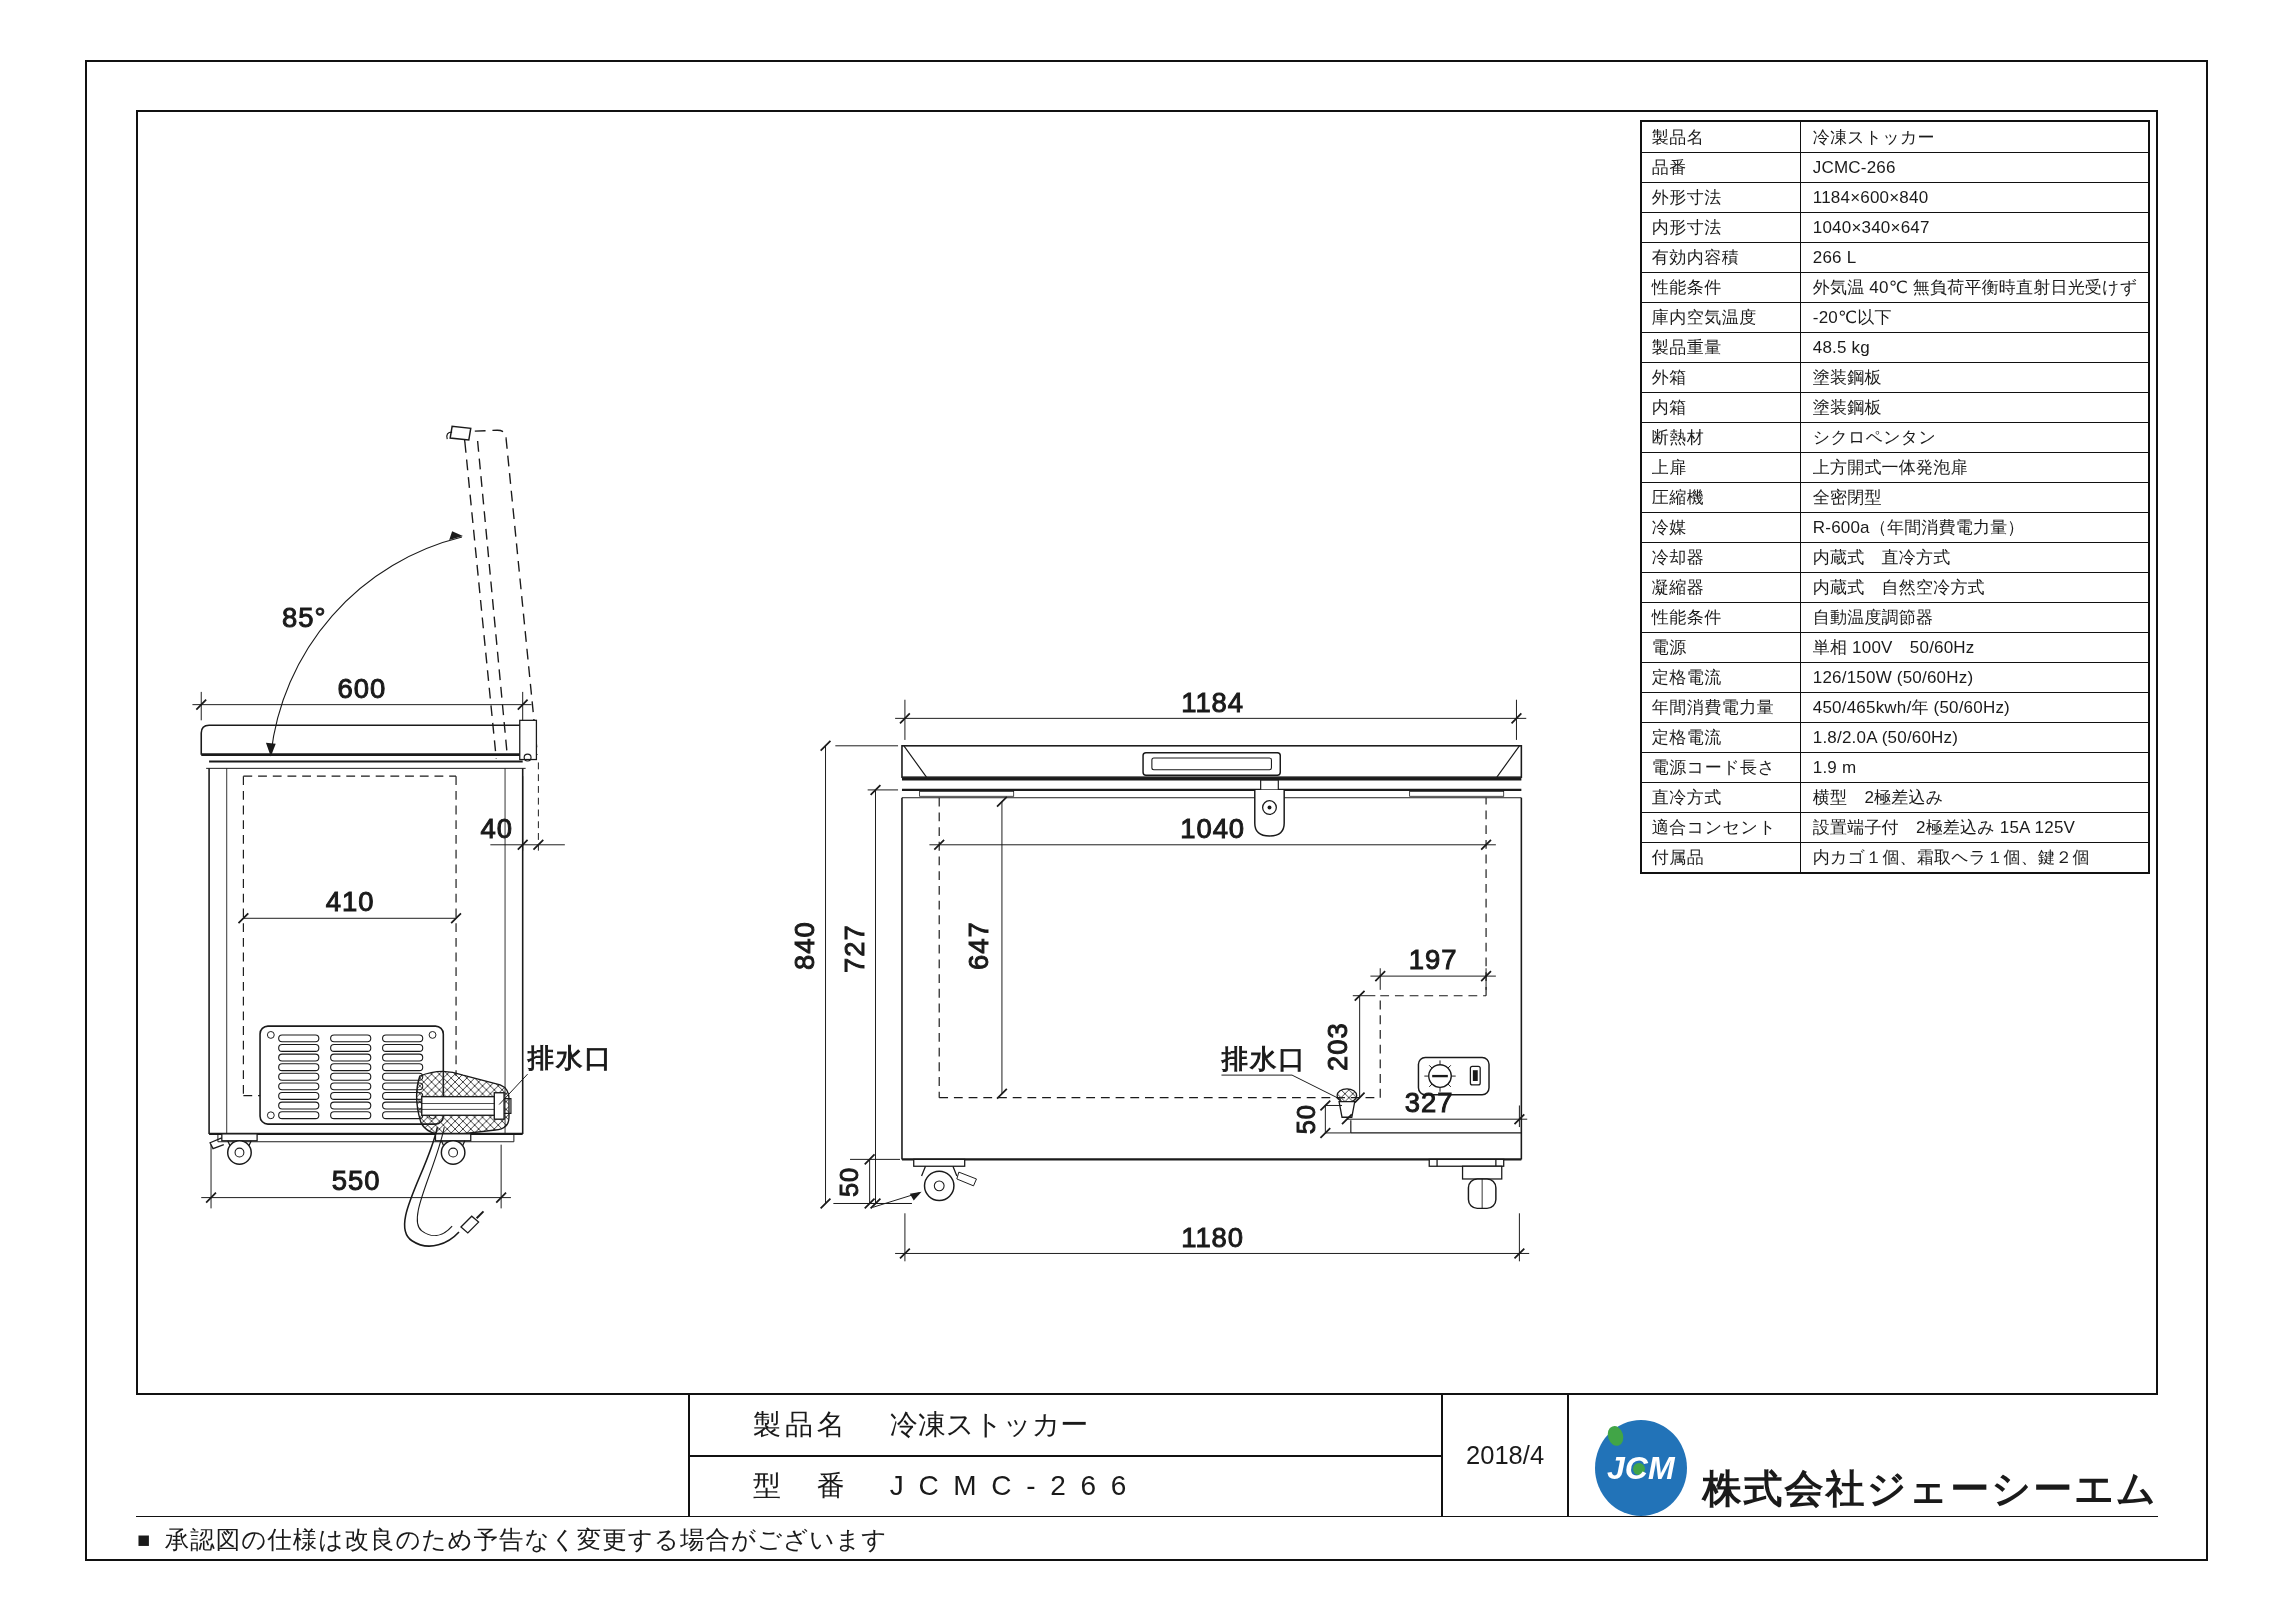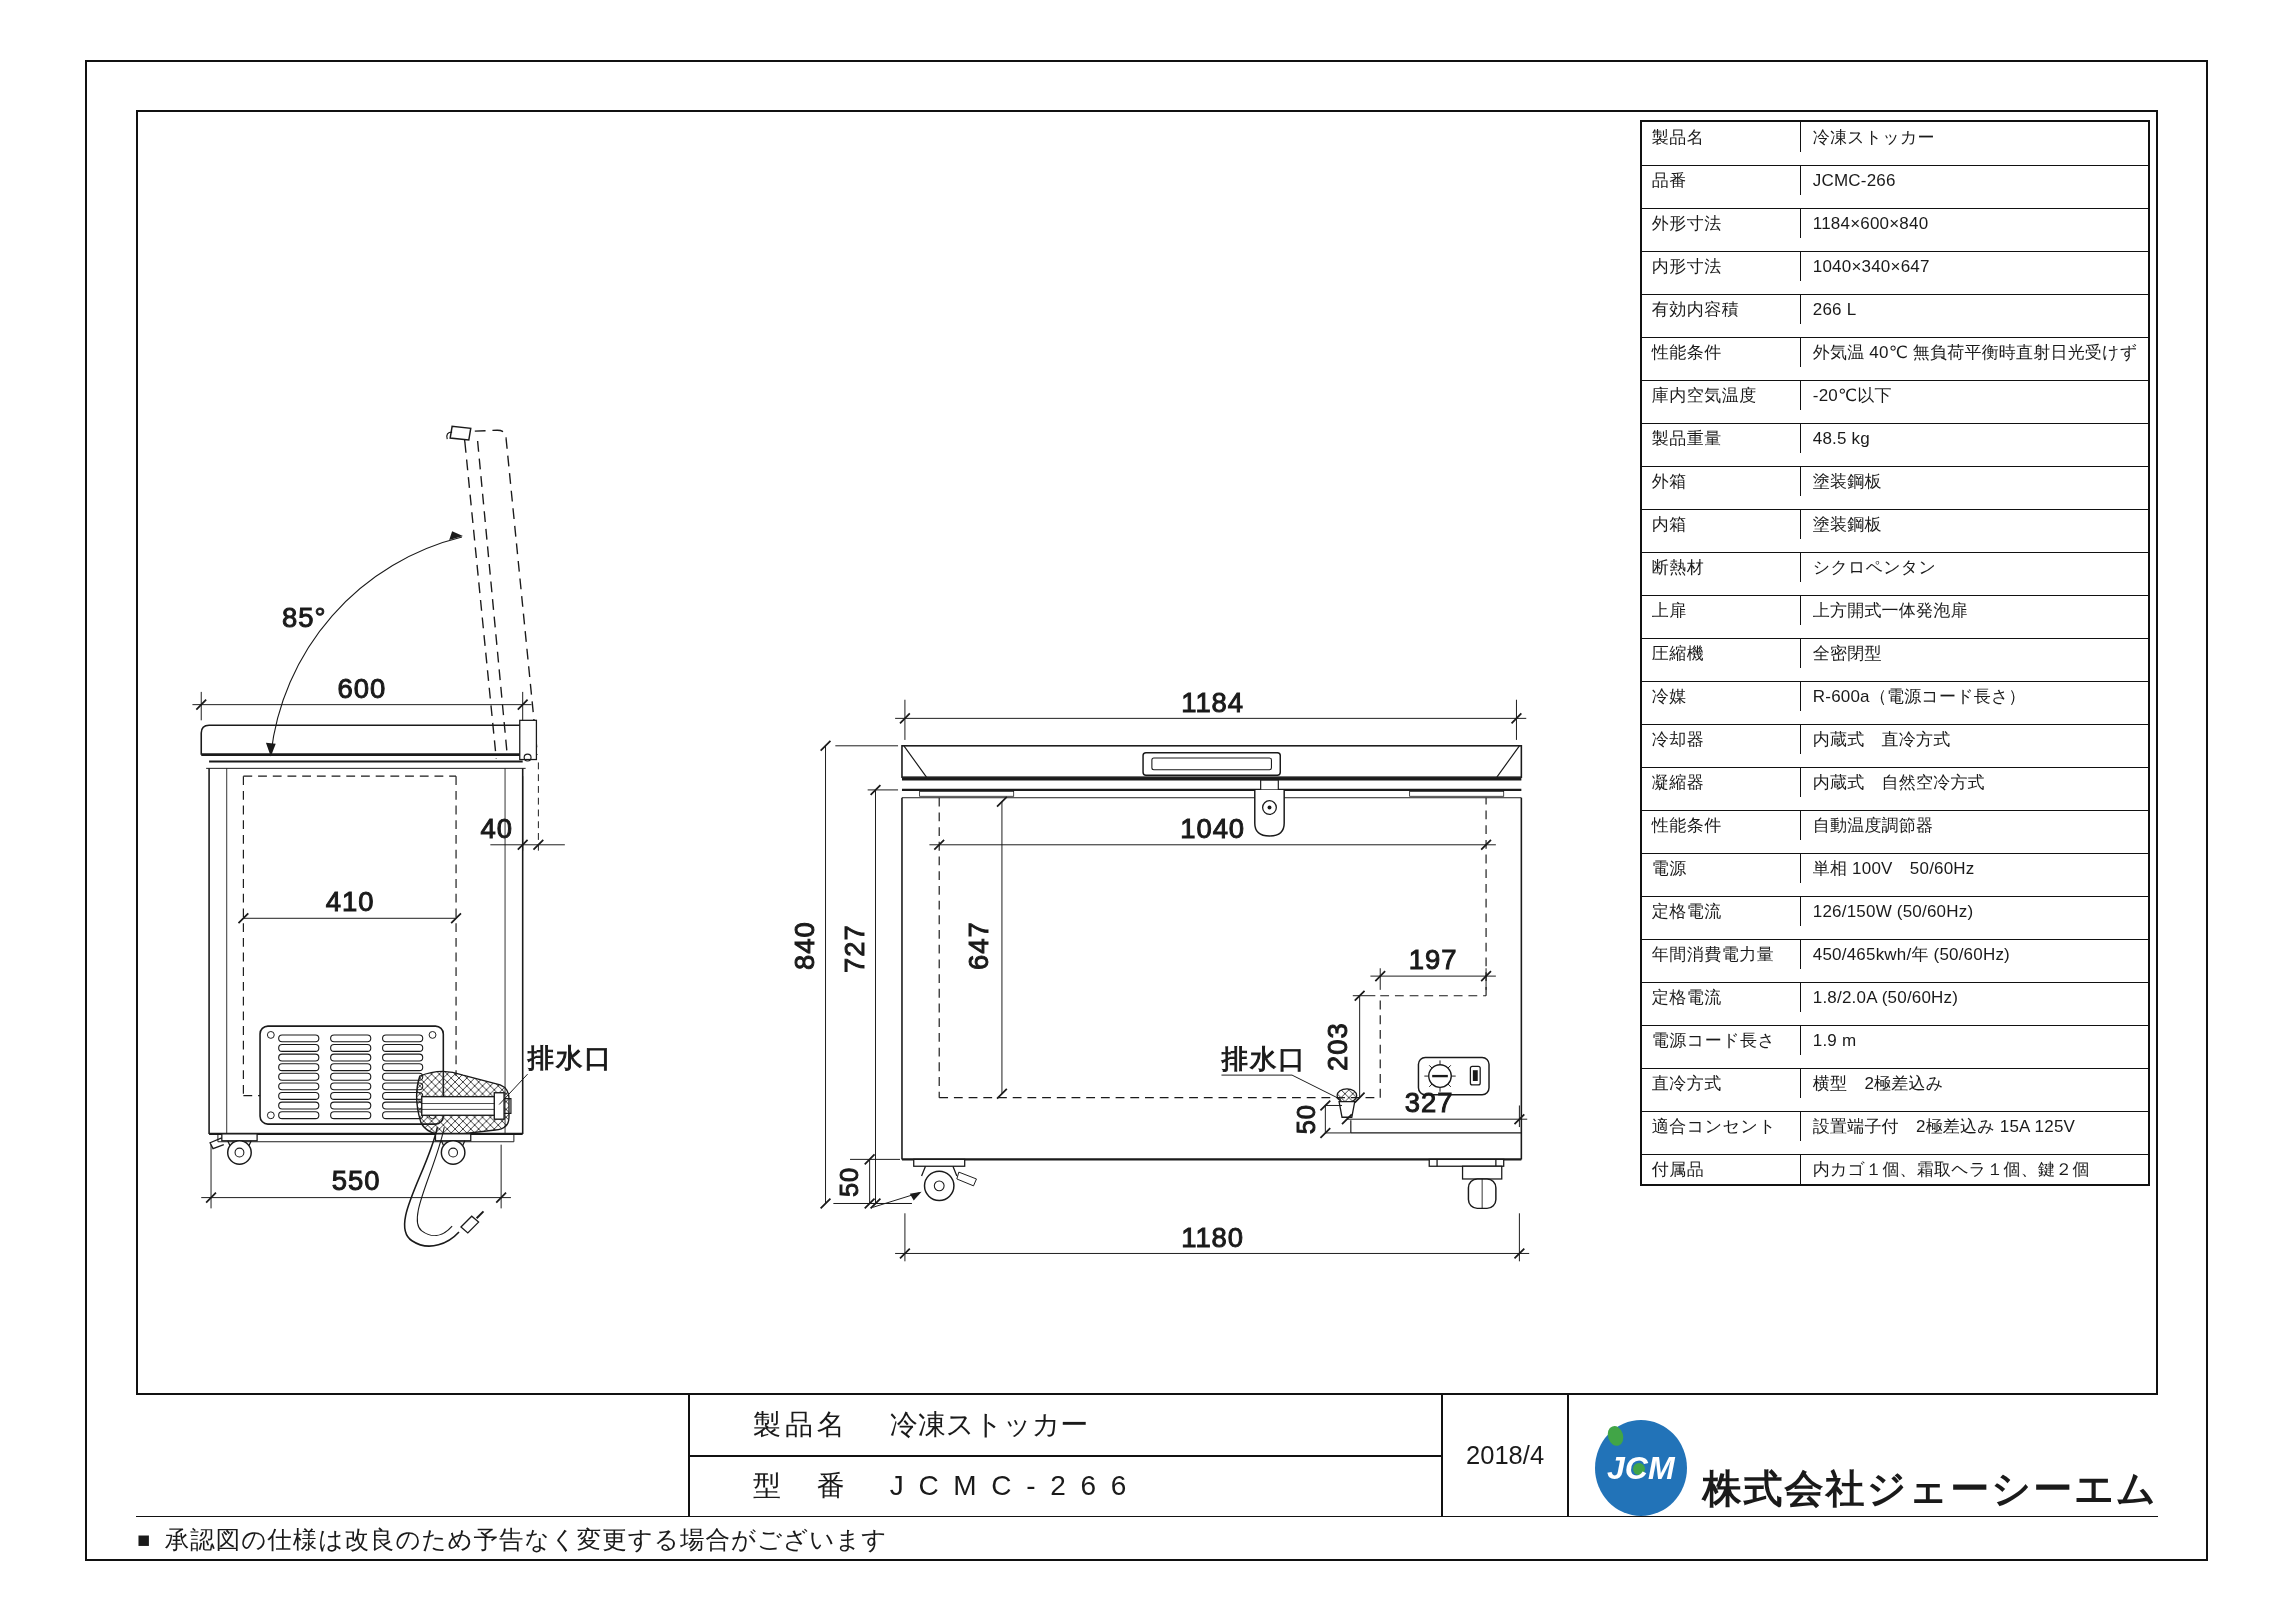--- a/index.html
+++ b/index.html
@@ -4,21 +4,21 @@
 <style>
   html,body{margin:0;padding:0;background:#e8e8e8;}
   .page{position:relative;width:2292px;height:1620px;background:#ffffff;
         font-family:"Liberation Sans","DejaVu Sans",sans-serif;color:#1a1a1a;overflow:hidden;}
   .outer-border{position:absolute;left:85px;top:60px;width:2123px;height:1501px;border:2.9px solid #111;box-sizing:border-box;}
   .inner-frame{position:absolute;left:136px;top:110px;width:2022px;height:1407px;border:2.5px solid #111;box-sizing:border-box;}
 
   
   .spec-table{position:absolute;left:1640px;top:120px;width:510px;border:2px solid #111;box-sizing:border-box;background:#fff;}
   .spec-row{display:flex;height:30px;box-sizing:border-box;}
-  .spec-row + .spec-row{border-top:1.5px solid #111;margin-top:13px;}
+  .spec-row + .spec-row{border-top:1.5px solid #111;}
   .spec-label{width:159px;box-sizing:border-box;border-right:1.5px solid #111;padding:0 9.8px;display:flex;align-items:center;font-size:17px;letter-spacing:0.5px;white-space:nowrap;}
   .spec-value{flex:1;padding:0 11.8px;display:flex;align-items:center;font-size:17px;letter-spacing:0.2px;white-space:nowrap;overflow:hidden;}
 
   
   .titleblock{position:absolute;left:136px;top:1393px;width:2022px;height:123px;border-top:2.5px solid #111;box-sizing:border-box;display:flex;background:#fff;}
   .tb-empty{width:555px;box-sizing:border-box;}
   .tb-product{width:757px;box-sizing:border-box;border-left:2.5px solid #111;display:flex;flex-direction:column;}
   .tb-prow{flex:1;display:flex;align-items:center;padding-left:63px;box-sizing:border-box;font-size:28px;}
   .tb-prow.first{border-bottom:2px solid #111;}
   .tb-plabel{letter-spacing:3.9px;white-space:nowrap;}
@@ -379,21 +379,21 @@
         <div class="spec-value">上方開式一体発泡扉</div>
       </div>
 
       <div class="spec-row">
         <div class="spec-label">圧縮機</div>
         <div class="spec-value">全密閉型</div>
       </div>
 
       <div class="spec-row">
         <div class="spec-label">冷媒</div>
-        <div class="spec-value">R-600a（電源コード長さ）</div>
+        <div class="spec-value">R-600a（年間消費電力量）</div>
       </div>
 
       <div class="spec-row">
         <div class="spec-label">冷却器</div>
         <div class="spec-value">内蔵式　直冷方式</div>
       </div>
 
       <div class="spec-row">
         <div class="spec-label">凝縮器</div>
         <div class="spec-value">内蔵式　自然空冷方式</div>

